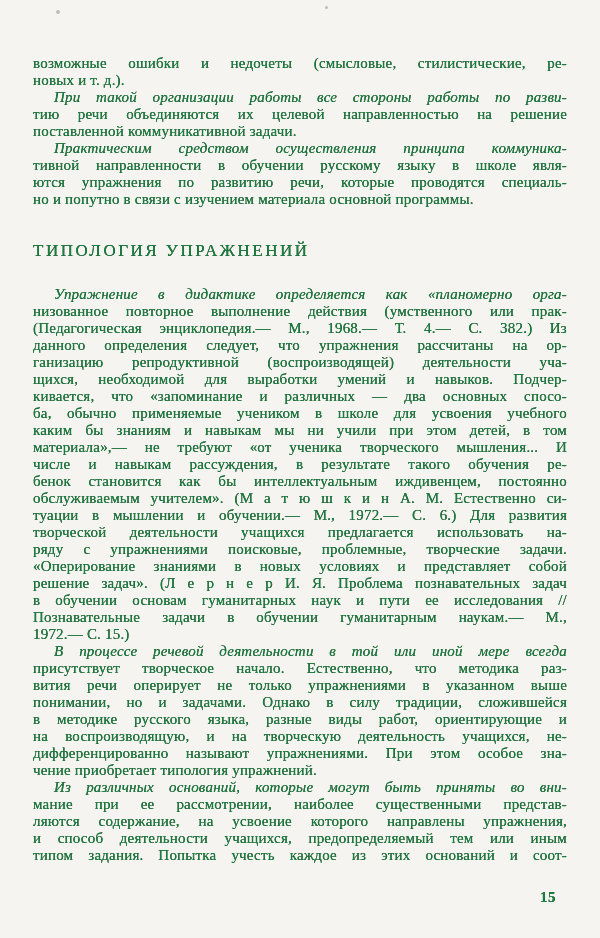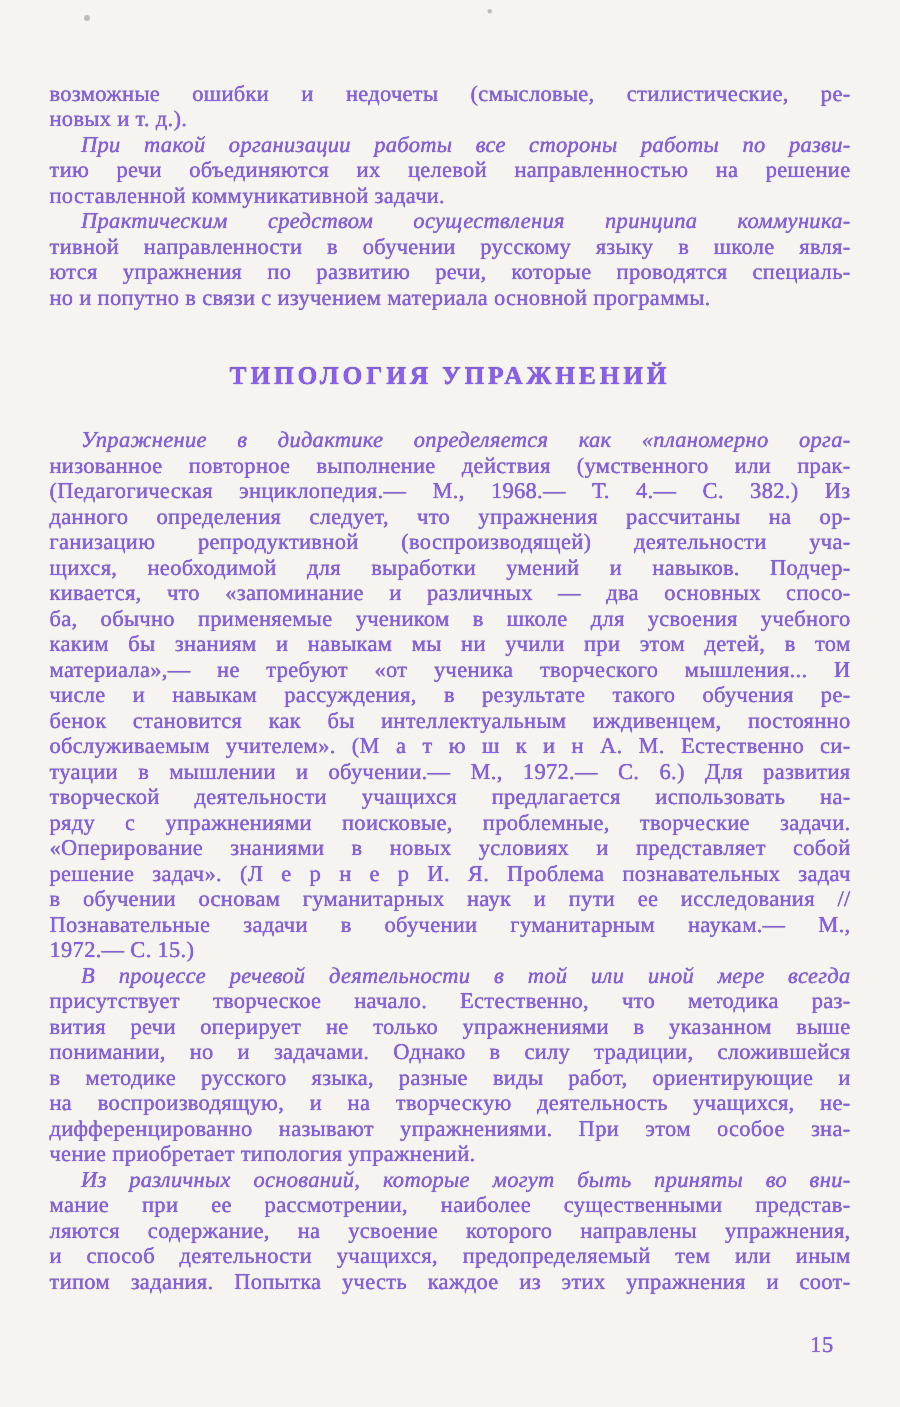--- a/index.html
+++ b/index.html
@@ -5,21 +5,21 @@
   html, body {
     margin: 0;
     padding: 0;
     background: #f5f4f0;
   }
   .page {
     position: relative;
     width: 600px;
     height: 938px;
     background: #f5f4f0;
-    color: #8b5cf6;
+    color: #15803d;
     font-family: "Liberation Serif", serif;
     overflow: hidden;
   }
   .text-block {
     position: absolute;
     left: 33px;
     top: 55px;
     width: 534px;
   }
   .para {
@@ -39,31 +39,31 @@
     text-align-last: left;
   }
   .para.indent .line:first-child {
     text-indent: 21px;
     font-style: italic;
   }
   .heading {
     margin: 33px 0 25px 0;
     font-size: 17px;
     line-height: 20px;
-    font-weight: bold;
-    text-align: center;
+    font-weight: normal;
+    text-align: left;
     letter-spacing: 2.5px;
     text-shadow: 0 0 0.6px rgba(25, 22, 18, 0.9);
   }
   .page-number {
     position: absolute;
     top: 889px;
     right: 44px;
     font-size: 15px;
-    font-weight: normal;
+    font-weight: bold;
     letter-spacing: 0.5px;
     text-shadow: 0 0 0.5px rgba(30, 26, 22, 0.85);
   }
   .speck {
     position: absolute;
     background: rgba(90, 85, 78, 0.35);
     border-radius: 50%;
   }
 </style>
 </head>
@@ -118,19 +118,19 @@
         <div class="line">в методике русского языка, разные виды работ, ориентирующие и</div>
         <div class="line">на воспроизводящую, и на творческую деятельность учащихся, не-</div>
         <div class="line">дифференцированно называют упражнениями. При этом особое зна-</div>
         <div class="line para-end">чение приобретает типология упражнений.</div>
       </div>
       <div class="para indent">
         <div class="line">Из различных оснований, которые могут быть приняты во вни-</div>
         <div class="line">мание при ее рассмотрении, наиболее существенными представ-</div>
         <div class="line">ляются содержание, на усвоение которого направлены упражнения,</div>
         <div class="line">и способ деятельности учащихся, предопределяемый тем или иным</div>
-        <div class="line">типом задания. Попытка учесть каждое из этих упражнения и соот-</div>
+        <div class="line">типом задания. Попытка учесть каждое из этих оснований и соот-</div>
       </div>
     </div>
   <div class="page-number">15</div>
   <div class="speck" style="left:56px; top:10px; width:4px; height:4px;"></div>
   <div class="speck" style="left:325px; top:6px; width:3px; height:3px;"></div>
 </div>
 
 </body></html>

